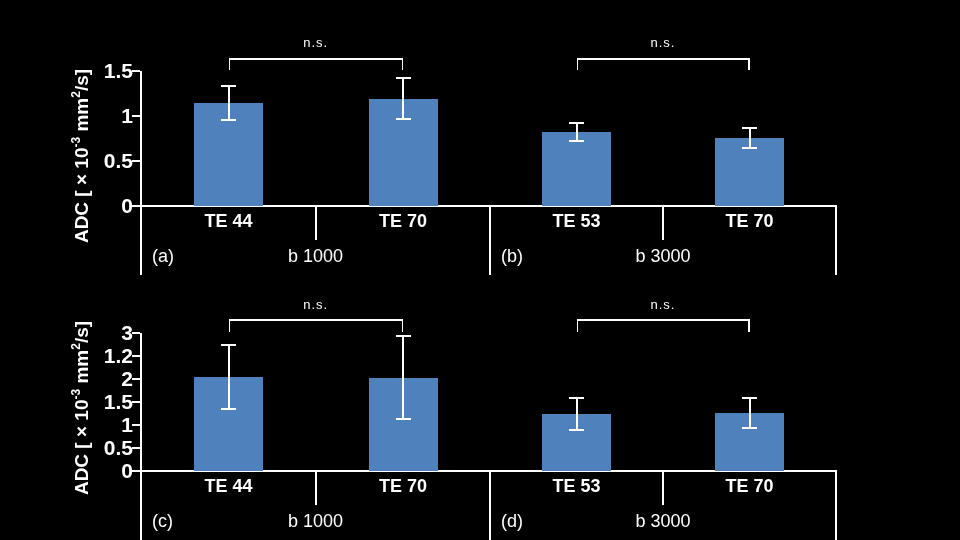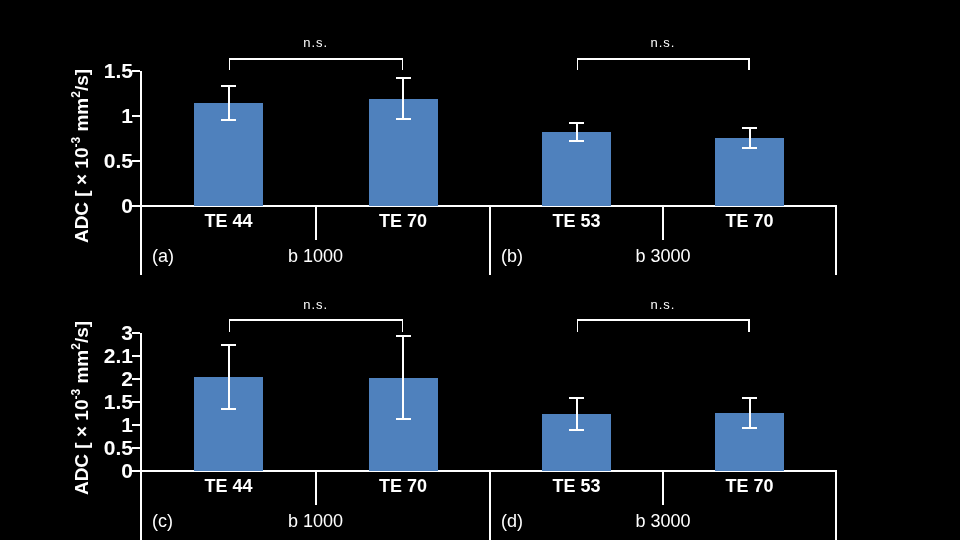--- a/index.html
+++ b/index.html
@@ -77,21 +77,21 @@
       <div class="lbl ytick-lbl" style="left: 58px; top: 459px; width: 75px; color: rgb(255, 255, 255);">0</div>
       <div class="line" style="left: 132px; top: 447px; width: 8px; height: 2px; background: rgb(255, 255, 255);"></div>
       <div class="lbl ytick-lbl" style="left: 58px; top: 436px; width: 75px; color: rgb(255, 255, 255);">0.5</div>
       <div class="line" style="left: 132px; top: 424px; width: 8px; height: 2px; background: rgb(255, 255, 255);"></div>
       <div class="lbl ytick-lbl" style="left: 58px; top: 413px; width: 75px; color: rgb(255, 255, 255);">1</div>
       <div class="line" style="left: 132px; top: 401px; width: 8px; height: 2px; background: rgb(255, 255, 255);"></div>
       <div class="lbl ytick-lbl" style="left: 58px; top: 390px; width: 75px; color: rgb(255, 255, 255);">1.5</div>
       <div class="line" style="left: 132px; top: 378px; width: 8px; height: 2px; background: rgb(255, 255, 255);"></div>
       <div class="lbl ytick-lbl" style="left: 58px; top: 367px; width: 75px; color: rgb(255, 255, 255);">2</div>
       <div class="line" style="left: 132px; top: 355px; width: 8px; height: 2px; background: rgb(255, 255, 255);"></div>
-      <div class="lbl ytick-lbl" style="left: 58px; top: 344px; width: 75px; color: rgb(255, 255, 255);">2.1</div>
+      <div class="lbl ytick-lbl" style="left: 58px; top: 344px; width: 75px; color: rgb(255, 255, 255);">1.2</div>
       <div class="line" style="left: 132px; top: 332px; width: 8px; height: 2px; background: rgb(255, 255, 255);"></div>
       <div class="lbl ytick-lbl" style="left: 58px; top: 321px; width: 75px; color: rgb(255, 255, 255);">3</div>
       <div class="lbl ytitle" style="left: 82px; top: 408px; color: rgb(255, 255, 255);"><span>ADC [ × 10</span><sup>-3</sup><span> mm</span><sup>2</sup><span>/s]</span></div>
       <div class="line" style="left: 315px; top: 471px; width: 2px; height: 34px; background: rgb(255, 255, 255);"></div>
       <div class="line" style="left: 489px; top: 471px; width: 2px; height: 69px; background: rgb(255, 255, 255);"></div>
       <div class="line" style="left: 662px; top: 471px; width: 2px; height: 34px; background: rgb(255, 255, 255);"></div>
       <div class="line" style="left: 835px; top: 471px; width: 2px; height: 69px; background: rgb(255, 255, 255);"></div>
       <div class="bar" style="left: 194px; top: 377.16px; width: 69px; height: 93.84px; background: rgb(79, 129, 189);"></div>
       <div class="line" style="left: 227.5px; top: 344.96px; width: 2px; height: 64.4px; background: rgb(255, 255, 255);"></div>
       <div class="line" style="left: 221px; top: 343.96px; width: 15px; height: 2px; background: rgb(255, 255, 255);"></div>

